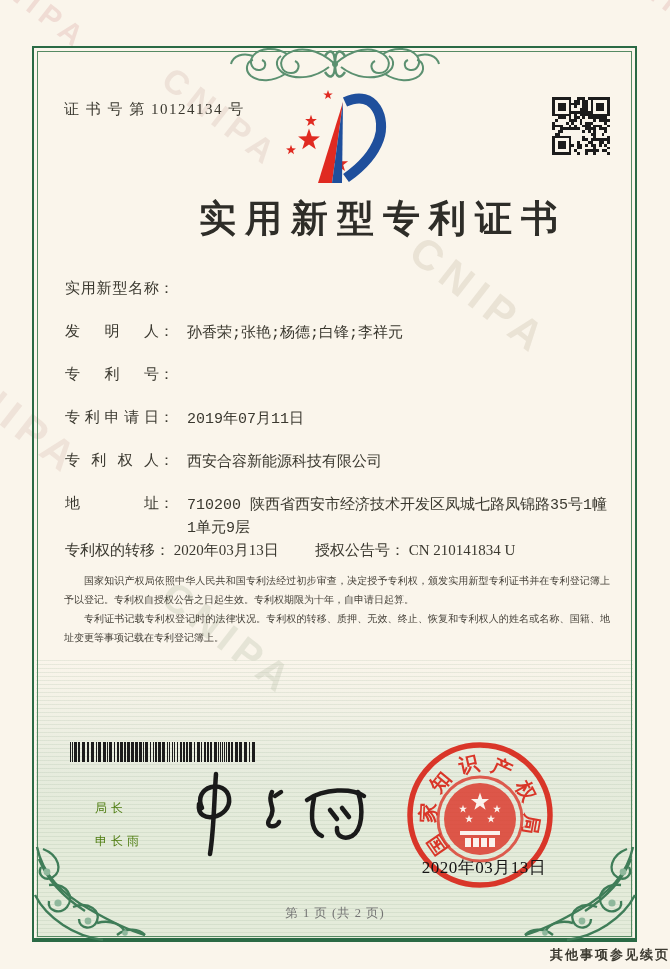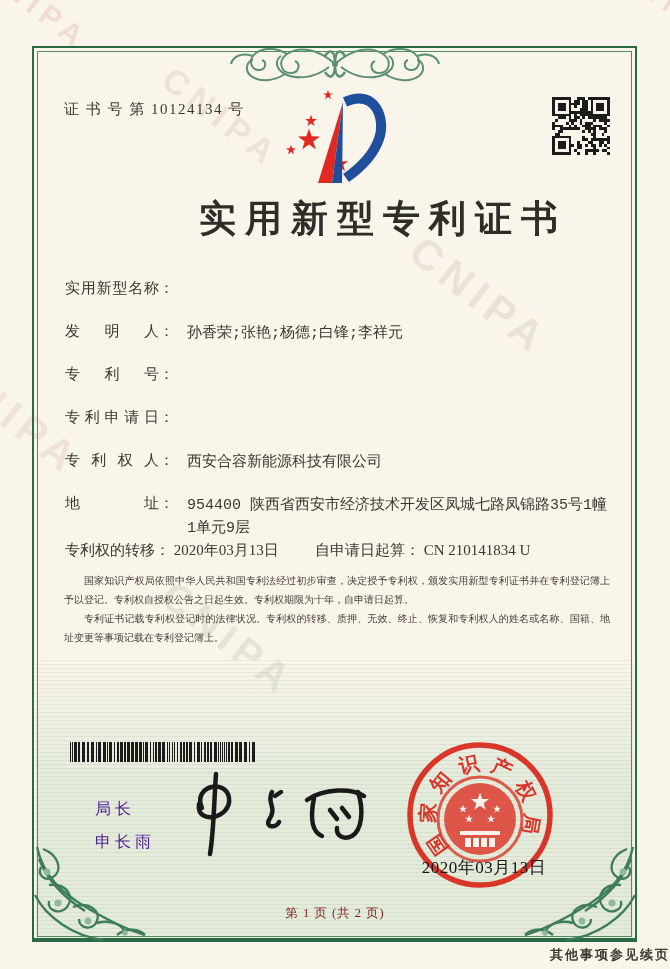--- a/index.html
+++ b/index.html
@@ -52,28 +52,28 @@
   .f-value{flex:1; margin-left:13px; line-height:23px;}
   .r1{top:279px}.r2{top:322px}.r3{top:365px}.r4{top:408px}.r5{top:451px}.r6{top:494px}
   .grant-row{position:absolute; left:65px; top:541px; width:548px; font-size:15px; z-index:3;}
   .grant-right{position:absolute; left:250px; top:0;}
   
   .body-text{position:absolute; left:64px; top:571px; width:546px; z-index:3;
     font-size:10px; line-height:19px; color:#46423a; text-align:justify;}
   .body-text p{margin:0; text-indent:2em;}
   
   .barcode{position:absolute; left:70px; top:742px; z-index:3;}
-  .director{position:absolute; left:95px; top:792px; z-index:3; font-size:16px;
-    letter-spacing:4px; line-height:33px; color:#4c1d95;}
+  .director{position:absolute; left:95px; top:792px; z-index:3; font-size:12px;
+    letter-spacing:4px; line-height:33px; color:#4d7c0f;}
   .signature{position:absolute; left:172px; top:768px; z-index:4;}
   .seal{position:absolute; left:404px; top:740px; z-index:3; opacity:.93;}
   .seal-date{position:absolute; left:398px; top:856px; width:172px; text-align:center;
     font-size:17px; color:#151515; z-index:5; letter-spacing:.5px;}
   .page-footer{position:absolute; left:0; top:905px; width:100%; text-align:center;
-    font-size:12.5px; color:#7f1d1d; z-index:3; letter-spacing:1px;}
+    font-size:12.5px; color:#737373; z-index:3; letter-spacing:1px;}
   .note{position:absolute; left:0; top:946px; width:100%; text-align:right;
     font-size:13px; color:#3c3a31; z-index:3; letter-spacing:2px; font-weight:bold;}
   
   .orn-top{position:absolute; left:229px; top:40px; z-index:3;}
   .corner{position:absolute; top:845px; z-index:3;}
   .corner-l{left:33px;}
   .corner-r{right:33px; transform:scaleX(-1);}
 </style>
 </head>
 <body>
@@ -337,37 +337,38 @@
       <span class="f-colon">：</span>
     <span class="f-value">孙香荣;张艳;杨德;白锋;李祥元</span>
   </div>
   <div class="row r3">
     <span class="f-label">专利号</span>
       <span class="f-colon">：</span>
   </div>
   <div class="row r4">
     <span class="f-label">专利申请日</span>
       <span class="f-colon">：</span>
+    <span class="f-value">2019年07月11日</span>
   </div>
   <div class="row r5">
     <span class="f-label">专利权人</span>
       <span class="f-colon">：</span>
     <span class="f-value">西安合容新能源科技有限公司</span>
   </div>
   <div class="row r6">
     <span class="f-label">地址</span>
       <span class="f-colon">：</span>
-    <span class="f-value">954400 陕西省西安市经济技术开发区凤城七路凤锦路35号1幢1单元9层</span>
+    <span class="f-value">710200 陕西省西安市经济技术开发区凤城七路凤锦路35号1幢1单元9层</span>
   </div>
 
   <div class="grant-row">
     <span>专利权的转移</span><span>：</span>
     <span>2020年03月13日</span>
     <span class="grant-right">
-      <span>自申请日起算</span><span>：</span>
+      <span>授权公告号</span><span>：</span>
       <span>CN 210141834 U</span>
     </span>
   </div>
 
   <div class="body-text">
     <p>国家知识产权局依照中华人民共和国专利法经过初步审查，决定授予专利权，颁发实用新型专利证书并在专利登记簿上予以登记。专利权自授权公告之日起生效。专利权期限为十年，自申请日起算。</p>
     <p>专利证书记载专利权登记时的法律状况。专利权的转移、质押、无效、终止、恢复和专利权人的姓名或名称、国籍、地址变更等事项记载在专利登记簿上。</p>
   </div>
 
   <svg class="barcode" id="barcode" width="190" height="20" viewBox="0 0 190 20" shape-rendering="crispEdges">

